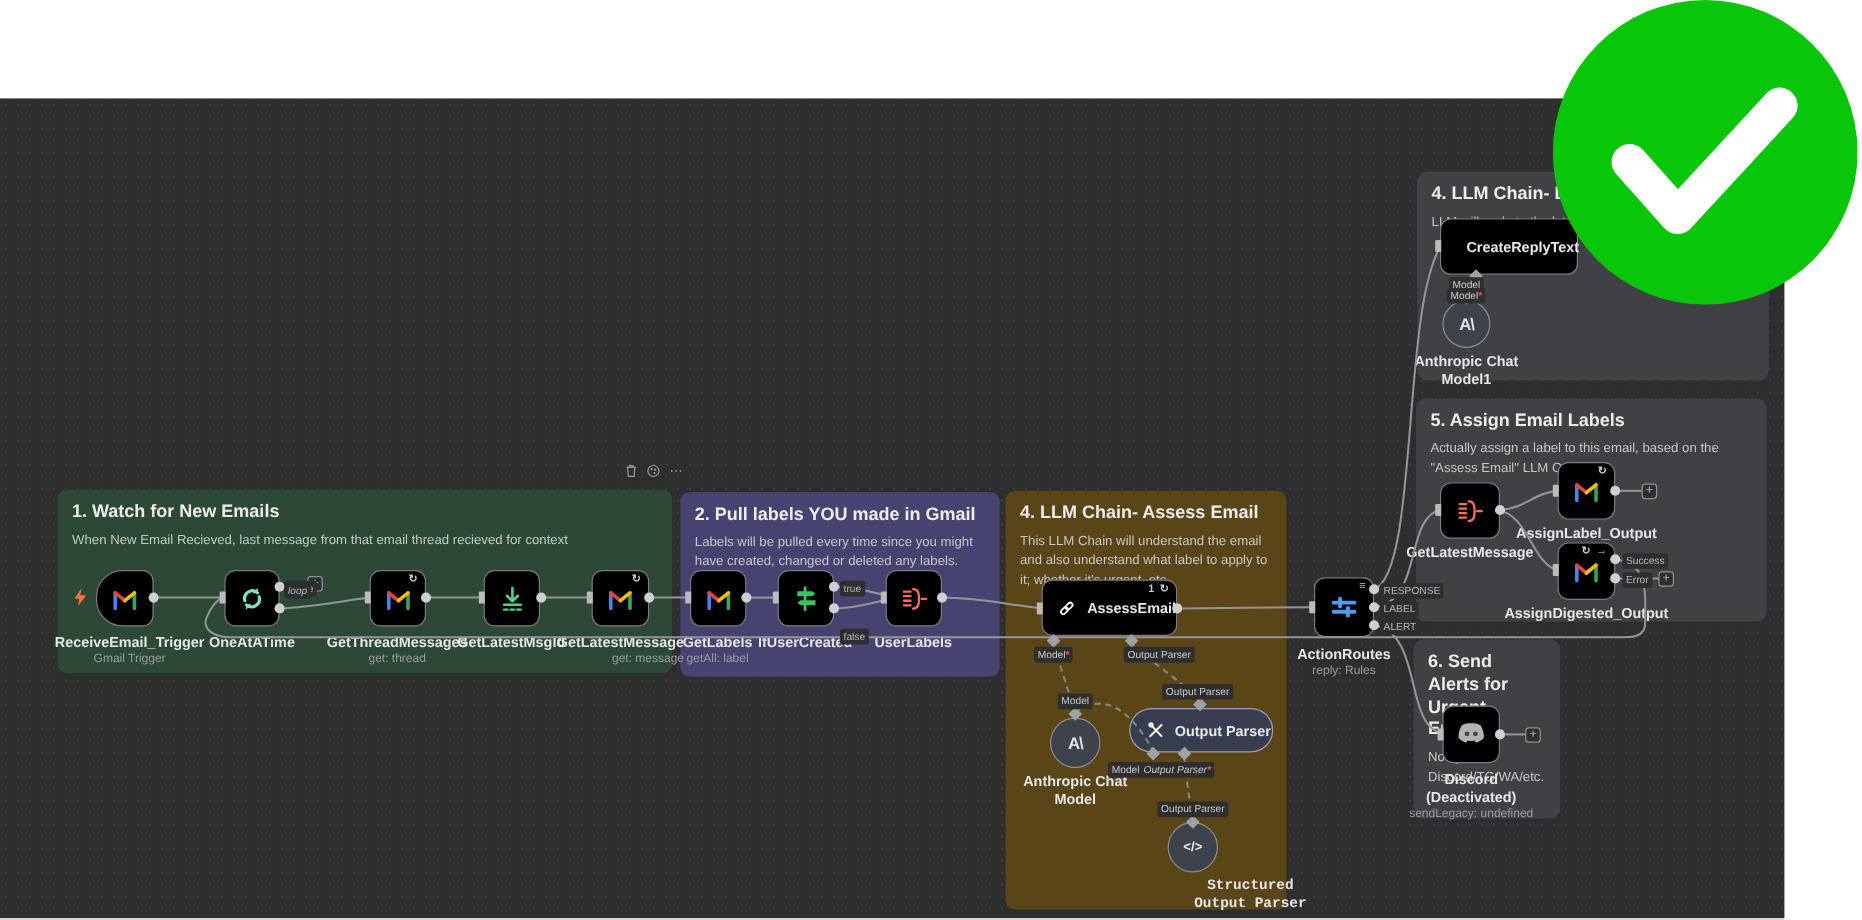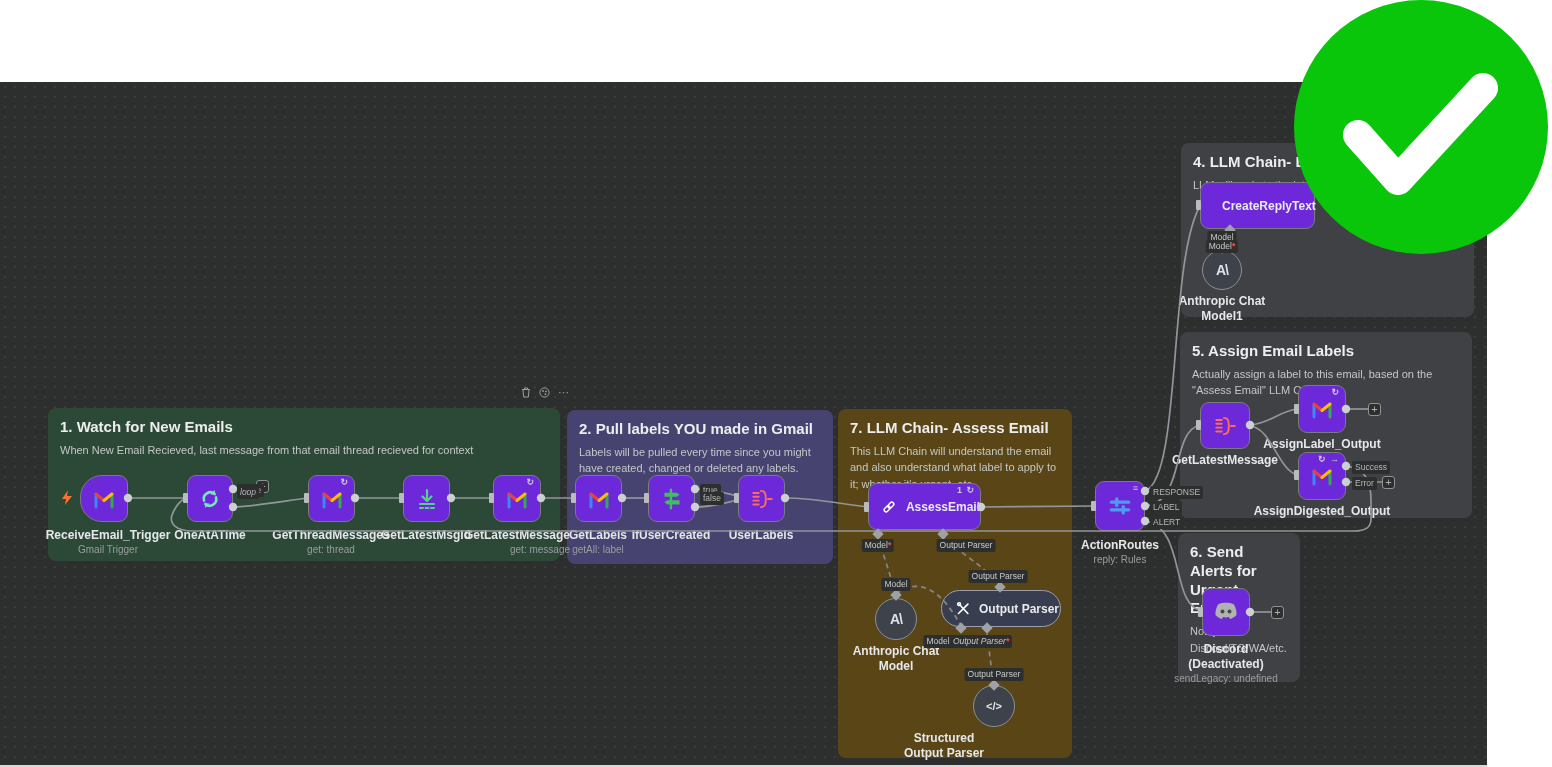--- a/index.html
+++ b/index.html
@@ -4,21 +4,21 @@
 <style>
   html,body{margin:0;padding:0;background:#ffffff;width:1552px;height:767px;overflow:hidden;
     font-family:"Liberation Sans", sans-serif;}
   #stage{position:absolute;left:0;top:0;width:1552px;height:767px;}
   #canvas{position:absolute;left:0;top:82px;width:1487px;height:683px;background:#2d2e2e;
     background-image:radial-gradient(circle,#3b3c3c 1px,transparent 1.3px);background-size:10px 10px;}
   #bottom-strip{position:absolute;left:0;top:765px;width:1487px;height:2px;background:#d8d8d8;}
   .group{position:absolute;border-radius:8px;box-sizing:border-box;padding:10px 12px;}
   .gtitle{font-size:15px;font-weight:700;color:#eceeee;line-height:1.25;margin:0 0 5px 0;}
   .gdesc{font-size:11px;color:#c3c8c6;line-height:1.5;margin:0;}
-  .node{position:absolute;background:#6d28d9;border:1.6px solid #797b7e;border-radius:9px;
+  .node{position:absolute;background:#000000;border:1.6px solid #797b7e;border-radius:9px;
     box-sizing:border-box;display:flex;align-items:center;justify-content:center;}
   .node .badge{position:absolute;top:1px;right:5px;color:#caccce;font-size:9px;font-weight:700;
     letter-spacing:1px;white-space:nowrap;}
   .wide{justify-content:flex-start;padding-left:12px;gap:9px;color:#e8eaec;font-size:12px;font-weight:600;}
   .circle{border-radius:50%;background:#3e424b;border:1.6px solid #8b8e93;}
   .pill{border-radius:19px;background:#393d50;border:1.6px solid #9ba0b0;justify-content:flex-start;
     padding-left:14px;gap:8px;color:#e8eaec;font-size:12px;font-weight:600;}
   .nlabel{position:absolute;transform:translateX(-50%);text-align:center;color:#e5e7e9;font-size:12px;
     font-weight:600;white-space:nowrap;line-height:1.25;}
   .nlabel .wrap{white-space:normal;width:100px;display:inline-block;}
@@ -47,21 +47,21 @@
 
   <div class="group" style="left:48px;top:408px;width:512px;height:153px;background:#2c4937;">
     <p class="gtitle">1. Watch for New Emails</p>
     <p class="gdesc">When New Email Recieved, last message from that email thread recieved for context</p>
   </div>
   <div class="group" style="left:567px;top:410px;width:266px;height:154px;background:#474370;">
     <p class="gtitle">2. Pull labels YOU made in Gmail</p>
     <p class="gdesc">Labels will be pulled every time since you might have created, changed or deleted any labels.</p>
   </div>
   <div class="group" style="left:838px;top:409px;width:234px;height:349px;background:#5a4517;">
-    <p class="gtitle">7. LLM Chain- Assess Email</p>
+    <p class="gtitle">4. LLM Chain- Assess Email</p>
     <p class="gdesc">This LLM Chain will understand the email and also understand what label to apply to it; whether it's urgent, etc..</p>
   </div>
   <div class="group" style="left:1181px;top:143px;width:293px;height:174px;background:#3f4144;">
     <p class="gtitle">4. LLM Chain- Draft</p>
     <p class="gdesc">LLM will reply to the latest email ba</p>
   </div>
   <div class="group" style="left:1180px;top:332px;width:292px;height:186px;background:#3f4144;">
     <p class="gtitle">5. Assign Email Labels</p>
     <p class="gdesc">Actually assign a label to this email, based on the "Assess Email" LLM Output</p>
   </div>
@@ -208,21 +208,21 @@
         <path d="M4 20 19 5" stroke="#ffffff" stroke-width="2.6" stroke-linecap="round"></path>
         <path d="M4 4l15 16" stroke="#ffffff" stroke-width="2.6" stroke-linecap="round"></path>
         <circle cx="5" cy="5" r="2.6" fill="none" stroke="#ffffff" stroke-width="1.8"></circle>
       </svg>
     <span>Output Parser</span>
   </div>
 
   <div class="node circle" style="left:973px;top:685px;width:42px;height:42px;">
     <span class="codemark">&lt;/&gt;</span>
   </div>
-  <div class="nlabel" style="left:944px;top:731px;"><span class="wrap">Structured Output Parser</span></div>
+  <div class="nlabel" style="left:1042px;top:731px;font-family:Liberation Mono, monospace;"><span class="wrap">Structured Output Parser</span></div>
 
   <div class="node" style="left:1095px;top:481px;width:50px;height:50px;">
     <span class="badge">≡</span>
     <svg class="icon" width="26" height="26" viewBox="0 0 24 24">
         <path d="M4 8.5h16" stroke="#4f9bf0" stroke-width="3" stroke-linecap="round"></path>
         <path d="M4 15.5h16" stroke="#4f9bf0" stroke-width="3" stroke-linecap="round"></path>
         <path d="M9 5.5v6" stroke="#4f9bf0" stroke-width="3" stroke-linecap="round"></path>
         <path d="M15 12.5v6" stroke="#4f9bf0" stroke-width="3" stroke-linecap="round"></path>
       </svg>
   </div>
@@ -367,21 +367,21 @@
       <rect x="957" y="624" width="8" height="8" fill="#9fa2a5" transform="rotate(45 961 628)"></rect>
       <rect x="983" y="624" width="8" height="8" fill="#9fa2a5" transform="rotate(45 987 628)"></rect>
       <rect x="990" y="681" width="8" height="8" fill="#9fa2a5" transform="rotate(45 994 685)"></rect>
       <rect x="1226" y="226" width="8" height="8" fill="#9fa2a5" transform="rotate(45 1230 230)"></rect>
       <rect x="1218" y="244" width="8" height="8" fill="#9fa2a5" transform="rotate(45 1222 248)"></rect>
     </svg>
 
   <div class="clabel" style="left:237px;top:484px;">made</div>
   <div class="clabel" style="left:237px;top:486px;font-style:italic;">loop</div>
   <div class="clabel" style="left:700px;top:484px;">true</div>
-  <div class="clabel" style="left:700px;top:492px;">false</div>
+  <div class="clabel" style="left:700px;top:524px;">false</div>
   <div class="clabel" style="left:1150px;top:486px;">RESPONSE</div>
   <div class="clabel" style="left:1150px;top:501px;">LABEL</div>
   <div class="clabel" style="left:1150px;top:516px;">ALERT</div>
   <div class="clabel" style="left:1352px;top:461px;">Success</div>
   <div class="clabel" style="left:1352px;top:477px;">Error</div>
 
   <div class="plabel" style="left:878px;top:539px;"><span>Model</span><span class="req">*</span></div>
   <div class="plabel" style="left:966px;top:539px;">Output Parser</div>
   <div class="plabel" style="left:896px;top:578px;">Model</div>
   <div class="plabel" style="left:998px;top:570px;">Output Parser</div>

